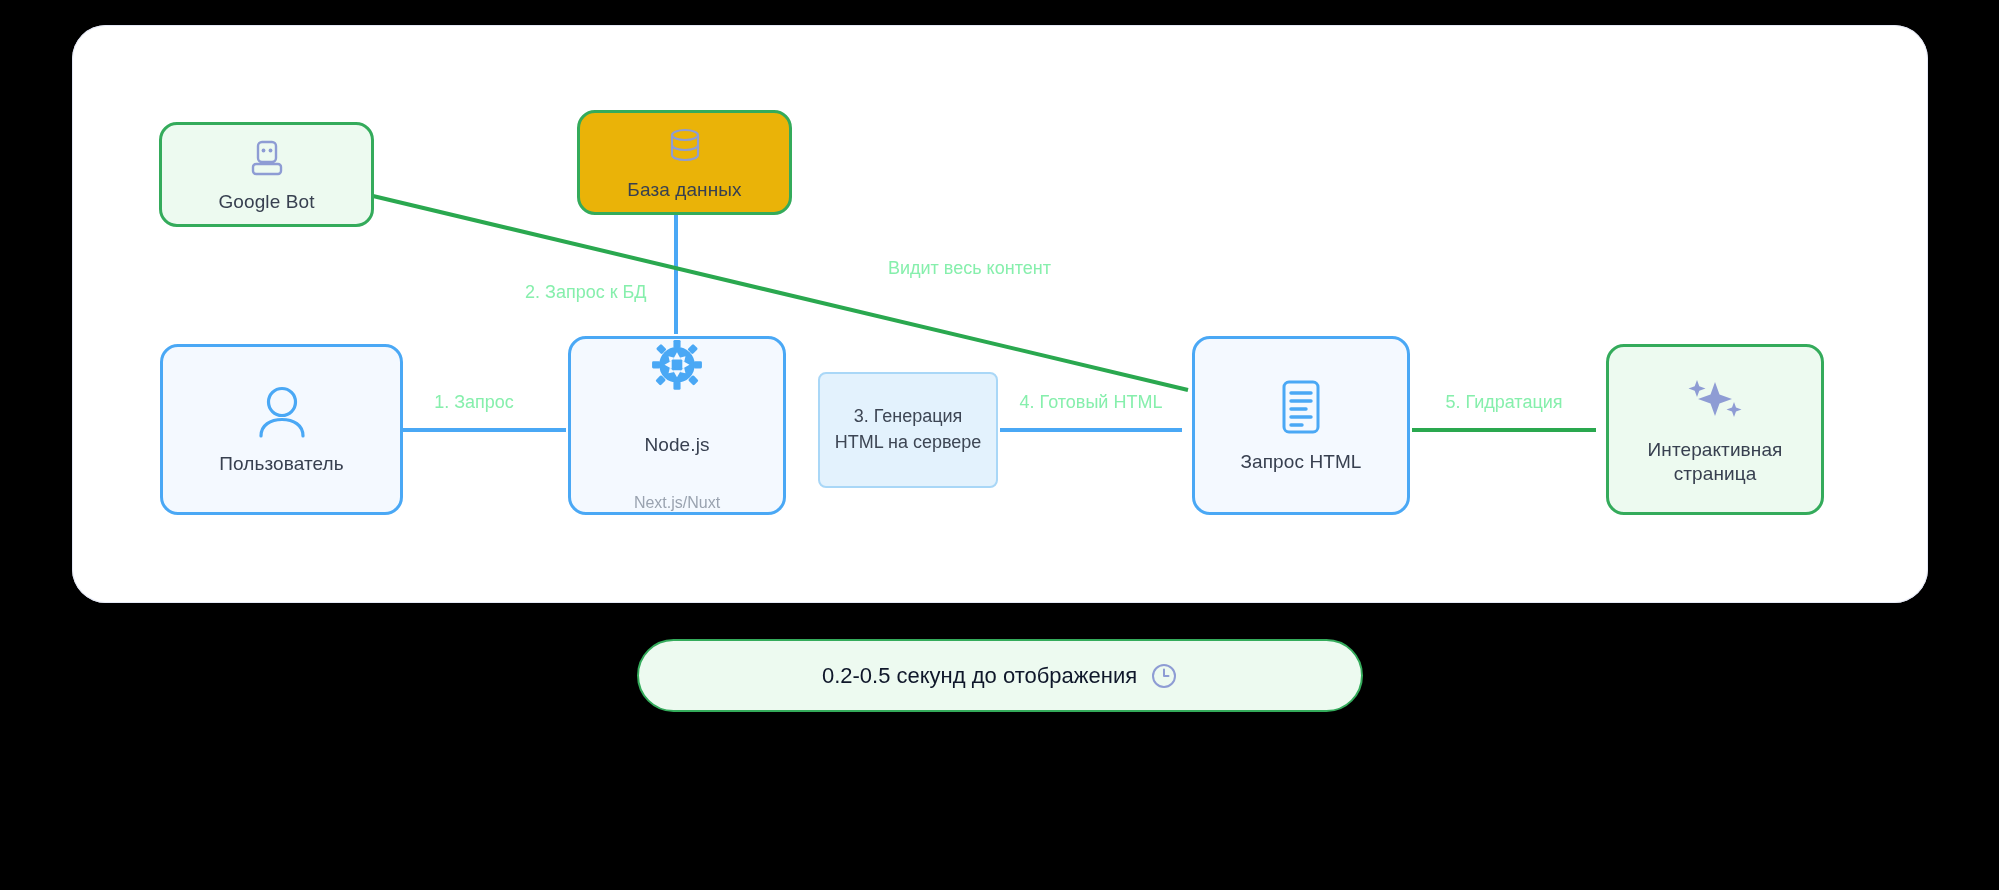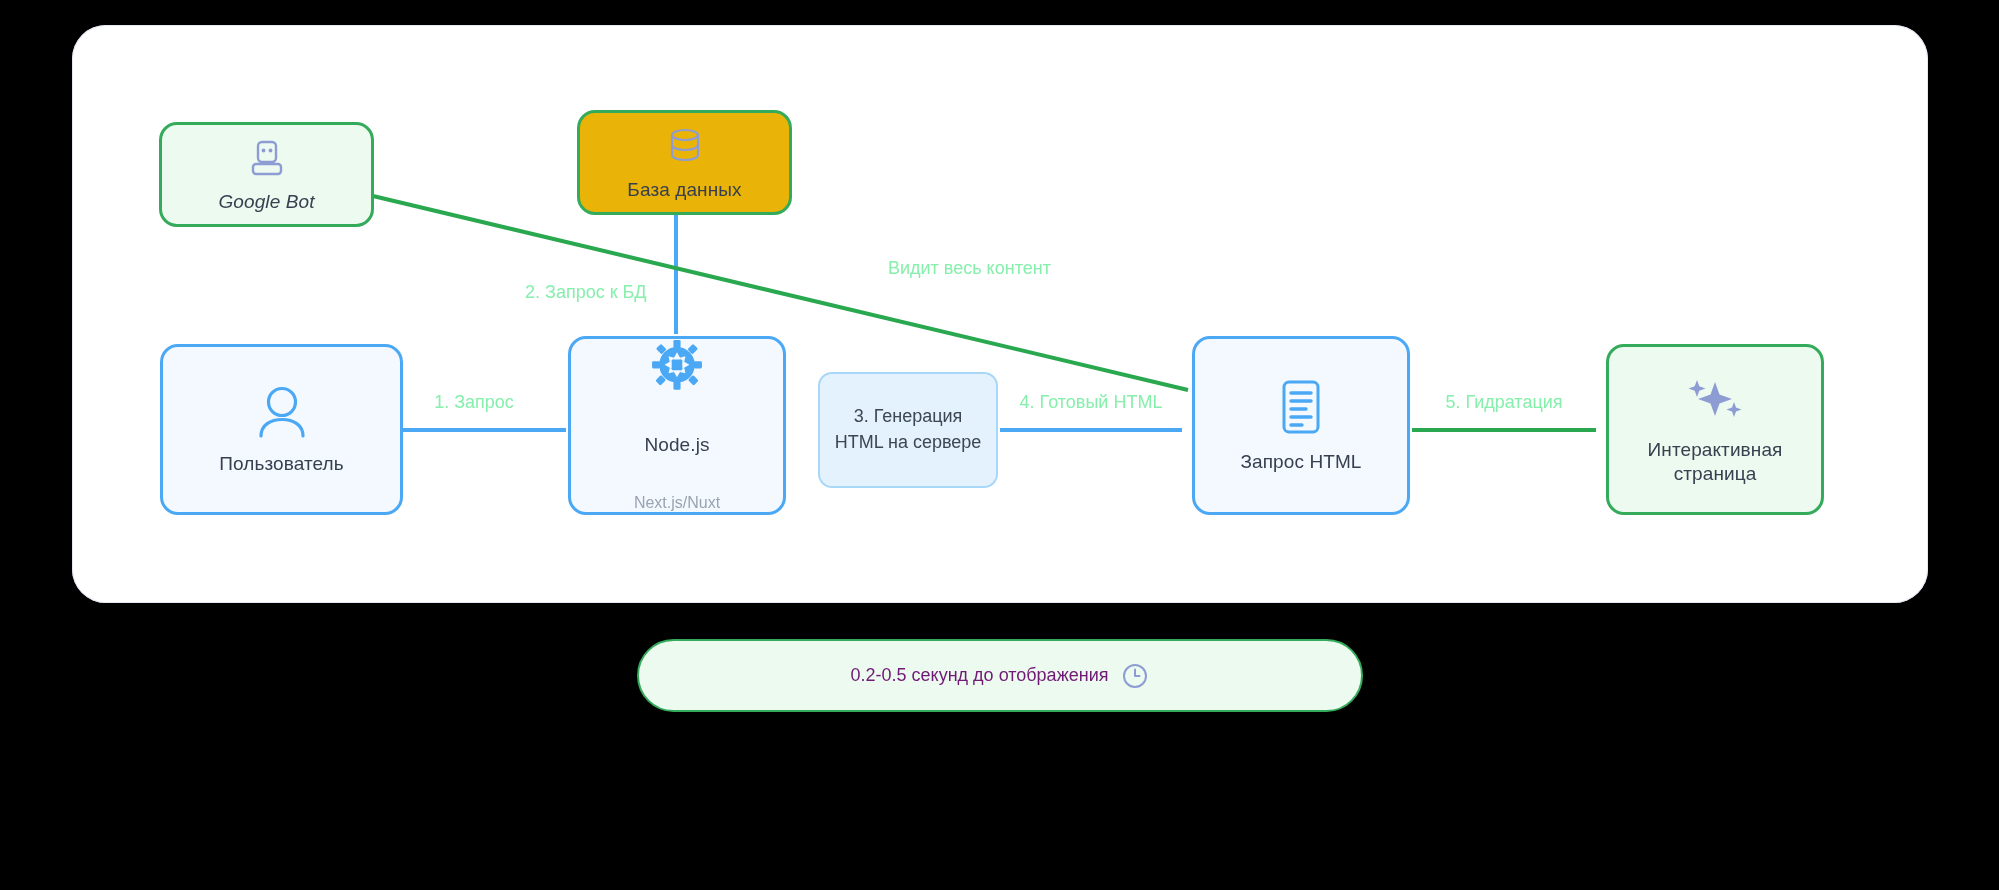--- a/index.html
+++ b/index.html
@@ -83,21 +83,21 @@
     display: block;
     margin-bottom: 10px;
   }
 
   
   .notebox {
     position: absolute;
     box-sizing: border-box;
     background: #e3f2fd;
     border: 2px solid #a9d7f7;
-    border-radius: 14px;
+    border-radius: 8px;
     display: flex;
     align-items: center;
     justify-content: center;
     text-align: center;
     padding: 6px 10px;
   }
   .notebox-text {
     font-size: 18px;
     color: #3d4654;
     line-height: 1.42;
@@ -122,22 +122,22 @@
     box-sizing: border-box;
     background: #edfaf0;
     border: 2.5px solid #34ab5b;
     border-radius: 38px;
     display: flex;
     align-items: center;
     justify-content: center;
     gap: 13px;
   }
   #pill .pill-text {
-    font-size: 18px;
-    color: #701a75;
+    font-size: 22px;
+    color: #0f172a;
   }
 </style>
 </head>
 <body>
 
 <div id="stage">
 
   <div id="card"></div>
 
   <svg id="wires" viewBox="0 0 1999 890" xmlns="http://www.w3.org/2000/svg">
@@ -146,21 +146,21 @@
 
     <line x1="676" y1="215" x2="676" y2="334" stroke="#4aa8f5" stroke-width="4"></line>
 
     <line x1="1000" y1="430" x2="1182" y2="430" stroke="#4aa8f5" stroke-width="4"></line>
 
     <line x1="1412" y1="430" x2="1596" y2="430" stroke="#2aa84f" stroke-width="4"></line>
 
     <line x1="373" y1="196" x2="1188" y2="390" stroke="#2aa84f" stroke-width="4"></line>
   </svg>
 
-  <div class="node green" style="left:159px; top:122px; width:215px; height:105px;font-style:italic;">
+  <div class="node green" style="left:159px; top:122px; width:215px; height:105px;">
     <svg class="node-icon" width="44" height="44" viewBox="0 0 44 44" fill="none">
       <rect x="13" y="6" width="18" height="20" rx="4" stroke="#8e9cd4" stroke-width="2.4"></rect>
       <circle cx="18.5" cy="14.5" r="1.9" fill="#8e9cd4"></circle>
       <circle cx="25.5" cy="14.5" r="1.9" fill="#8e9cd4"></circle>
       <rect x="8" y="28" width="28" height="10" rx="3" stroke="#8e9cd4" stroke-width="2.4"></rect>
     </svg>
     <div class="node-label">Google Bot</div>
   </div>
 
   <div class="node green-blue" style="left:577px; top:110px; width:215px; height:105px;">

